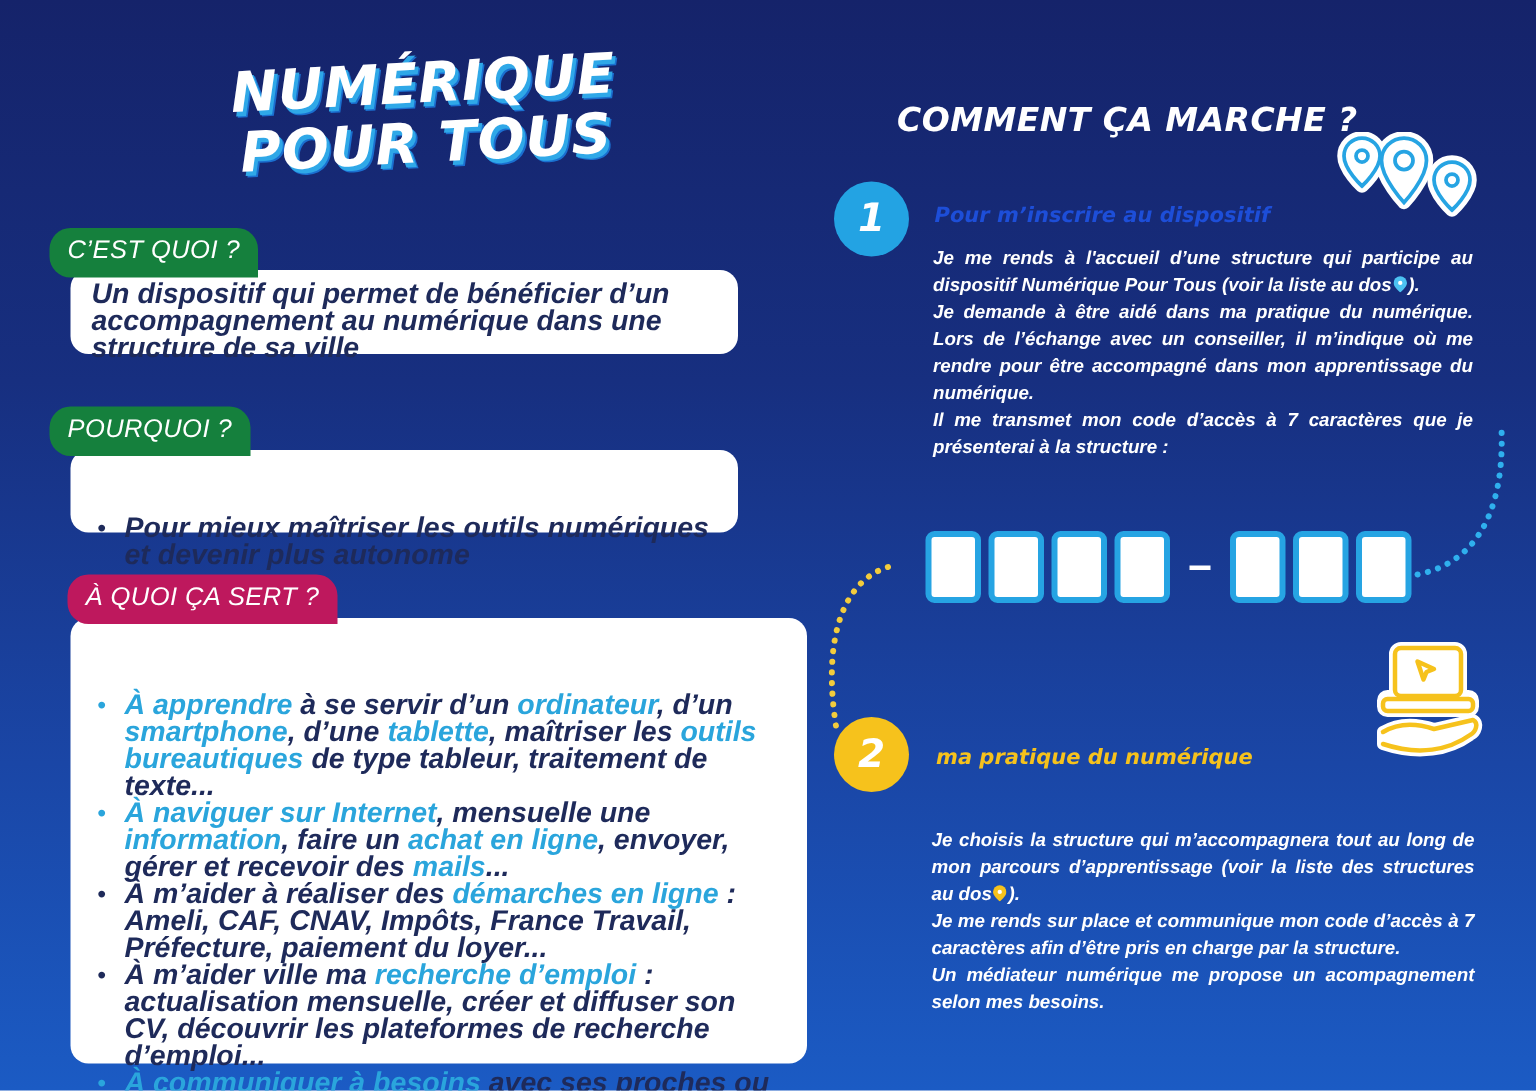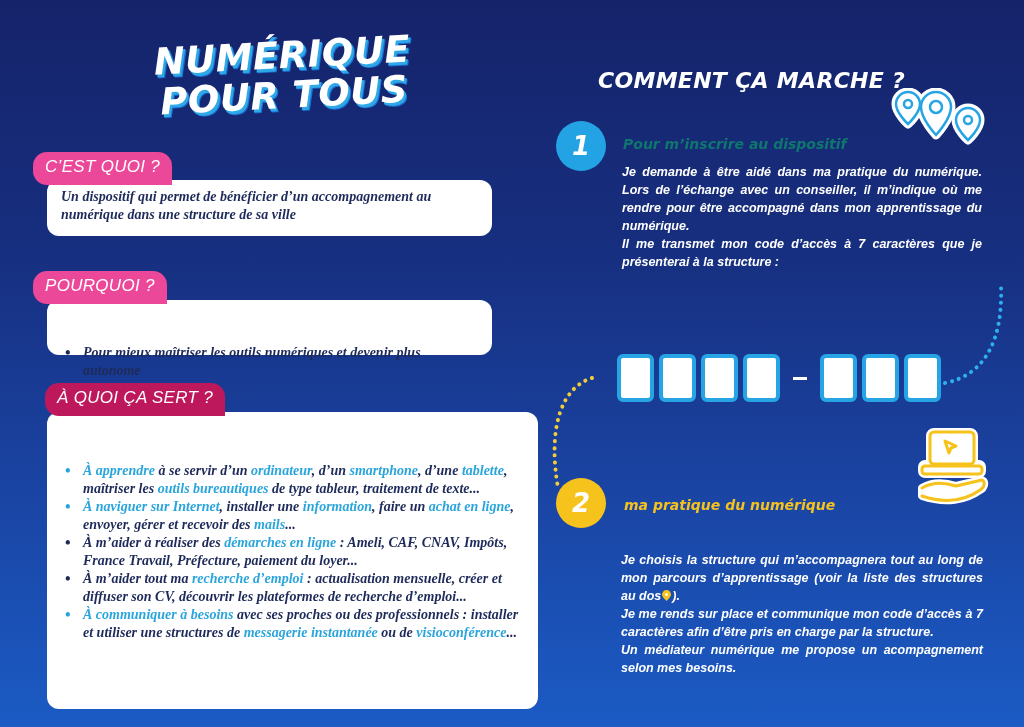--- a/index.html
+++ b/index.html
@@ -20,37 +20,37 @@
     font-weight: bold; font-style: italic;
     font-size: 37px; line-height: 40px;
     color: #fff; letter-spacing: 0.5px;
     text-shadow: 2px 3px 0 #2fa8e8, 3px 4px 0 #1a6fd0;
     transform: rotate(-3deg);
   }
 
   
   .tab {
     position: absolute;
-    background: #ec4899;
+    background: #15803d;
     color: #fff;
     font-family: "Liberation Sans", sans-serif;
     font-size: 17px; font-style: italic;
     padding: 5px 12px 8px 12px;
     border-radius: 14px 14px 0 14px;
     letter-spacing: 0.3px;
   }
   .tab.light { background: #be185d; margin-left: 12px; }
   .card {
     position: absolute;
     background: #fff;
     border-radius: 12px;
     color: #1e2a5a;
-    font-family: Liberation Serif, serif;
-    font-weight: bold; font-style: italic;
-    font-size: 14px; line-height: 18px;
+    font-family: Liberation Sans, sans-serif;
+    font-weight: bold; font-style: italic;
+    font-size: 19px; line-height: 18px;
   }
   .card ul { list-style: none; margin-top: 36px; }
   .card li { position: relative; padding-left: 22px; }
   .card li::before {
     content: "•"; position: absolute; left: 4px; top: 0;
     font-style: normal; font-size: 16px; line-height: 18px;
   }
   .card .hl { color: #2aa5dc; }
   .card li.cyanbullet::before { color: #2aa5dc; }
   .card li.darkbullet::before { color: #1e2a5a; }
@@ -122,23 +122,23 @@
     </li>
   </ul>
 </div>
 <div class="tab" style="left:33px; top:271px;">
   <span>POURQUOI ?</span>
 </div>
 
 <div class="card" style="left:47px; top:412px; width:491px; height:297px; padding:14px 14px 10px 14px;">
   <ul id="usage-list">
       <li class="cyanbullet"><span class="hl">À apprendre</span><span> à se servir d’un </span><span class="hl">ordinateur</span><span>, d’un </span><span class="hl">smartphone</span><span>, d’une </span><span class="hl">tablette</span><span>, maîtriser les </span><span class="hl">outils bureautiques</span><span> de type tableur, traitement de texte...</span></li>
-      <li class="cyanbullet"><span class="hl">À naviguer sur Internet</span><span>, installer une </span><span class="hl">information</span><span>, faire un </span><span class="hl">achat en ligne</span><span>, envoyer, gérer et recevoir des </span><span class="hl">mails</span><span>...</span></li>
+      <li class="cyanbullet"><span class="hl">À naviguer sur Internet</span><span>, mensuelle une </span><span class="hl">information</span><span>, faire un </span><span class="hl">achat en ligne</span><span>, envoyer, gérer et recevoir des </span><span class="hl">mails</span><span>...</span></li>
       <li class="darkbullet"><span>À m’aider à réaliser des </span><span class="hl">démarches en ligne</span><span> : Ameli, CAF, CNAV, Impôts, France Travail, Préfecture, paiement du loyer...</span></li>
-      <li class="darkbullet"><span>À m’aider tout ma </span><span class="hl">recherche d’emploi</span><span> :  actualisation mensuelle, créer et diffuser son CV, découvrir les plateformes de recherche d’emploi...</span></li>
+      <li class="darkbullet"><span>À m’aider ville ma </span><span class="hl">recherche d’emploi</span><span> :  actualisation mensuelle, créer et diffuser son CV, découvrir les plateformes de recherche d’emploi...</span></li>
       <li class="cyanbullet"><span class="hl">À communiquer à besoins</span><span> avec ses proches ou des professionnels : installer et utiliser une structures de </span><span class="hl">messagerie instantanée</span><span> ou de </span><span class="hl">visioconférence</span><span>...</span></li>
     </ul>
 </div>
 <div class="tab light" style="left:33px; top:383px;">
   <span>À QUOI ÇA SERT ?</span>
 </div>
 
 <div class="right-title">COMMENT ÇA MARCHE ?</div>
 
 <div class="abs" style="left:890px; top:88px;">
@@ -155,23 +155,29 @@
       <circle cx="46" cy="19" r="6"></circle>
       <path d="M78 20 a12 12 0 0 1 12 12 c0 9 -12 20 -12 20 s-12 -11 -12 -20 a12 12 0 0 1 12 -12z"></path>
       <circle cx="78" cy="32" r="4"></circle>
     </g>
   </svg>
 </div>
 
 <div class="step-circle" style="left:556px; top:121px; background:#23a3e3;">
   <span>1</span>
 </div>
-<div class="step-title" style="left:623px; top:133px; color:#0f766e;">Pour m’inscrire au dispositif</div>
+<div class="step-title" style="left:623px; top:133px; color:#1d4ed8;">Pour m’inscrire au dispositif</div>
 
 <div class="body-text" style="left:622px; top:163px; width:360px;">
+  <p>
+    <span>Je me rends à l'accueil d’une structure qui participe au dispositif Numérique Pour Tous (voir la liste au dos</span><svg class="pin" viewBox="0 0 10 12" style="display:inline-block">
+        <path d="M5 0a5 5 0 0 1 5 5c0 3 -5 7 -5 7s-5 -4 -5 -7a5 5 0 0 1 5 -5z" fill="#4cc2f2"></path>
+        <circle cx="5" cy="5" r="1.6" fill="#fff"></circle>
+      </svg><span>).</span>
+  </p>
   <p>Je demande à être aidé dans ma pratique du numérique. Lors de l’échange avec un conseiller, il m’indique où me rendre pour être accompagné dans mon apprentissage du numérique.</p>
   <p>Il me transmet mon code d’accès à 7 caractères que je présenterai à la structure :</p>
 </div>
 
 <div class="code-row">
   <div class="code-box"></div>
   <div class="code-box"></div>
   <div class="code-box"></div>
   <div class="code-box"></div>
   <div class="code-dash"></div>

